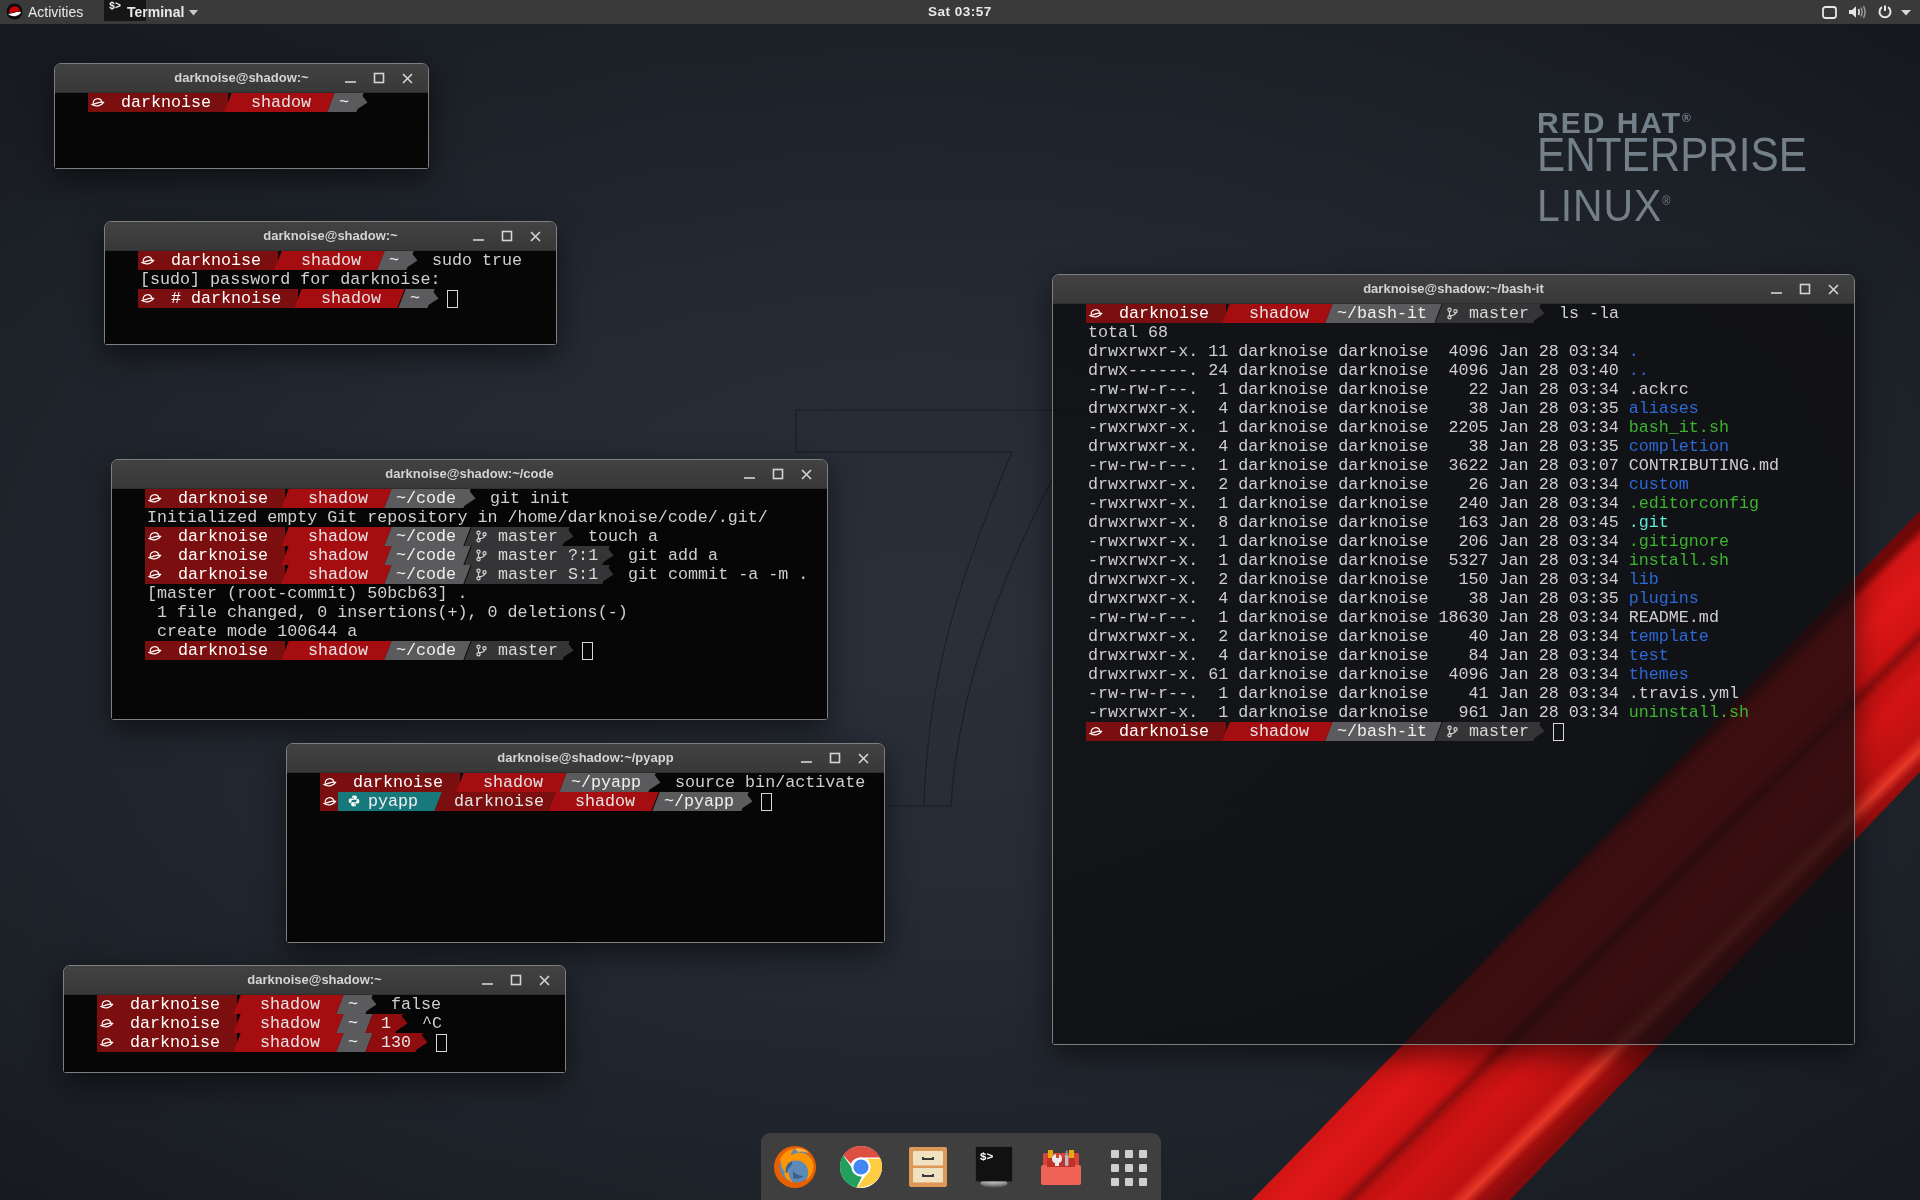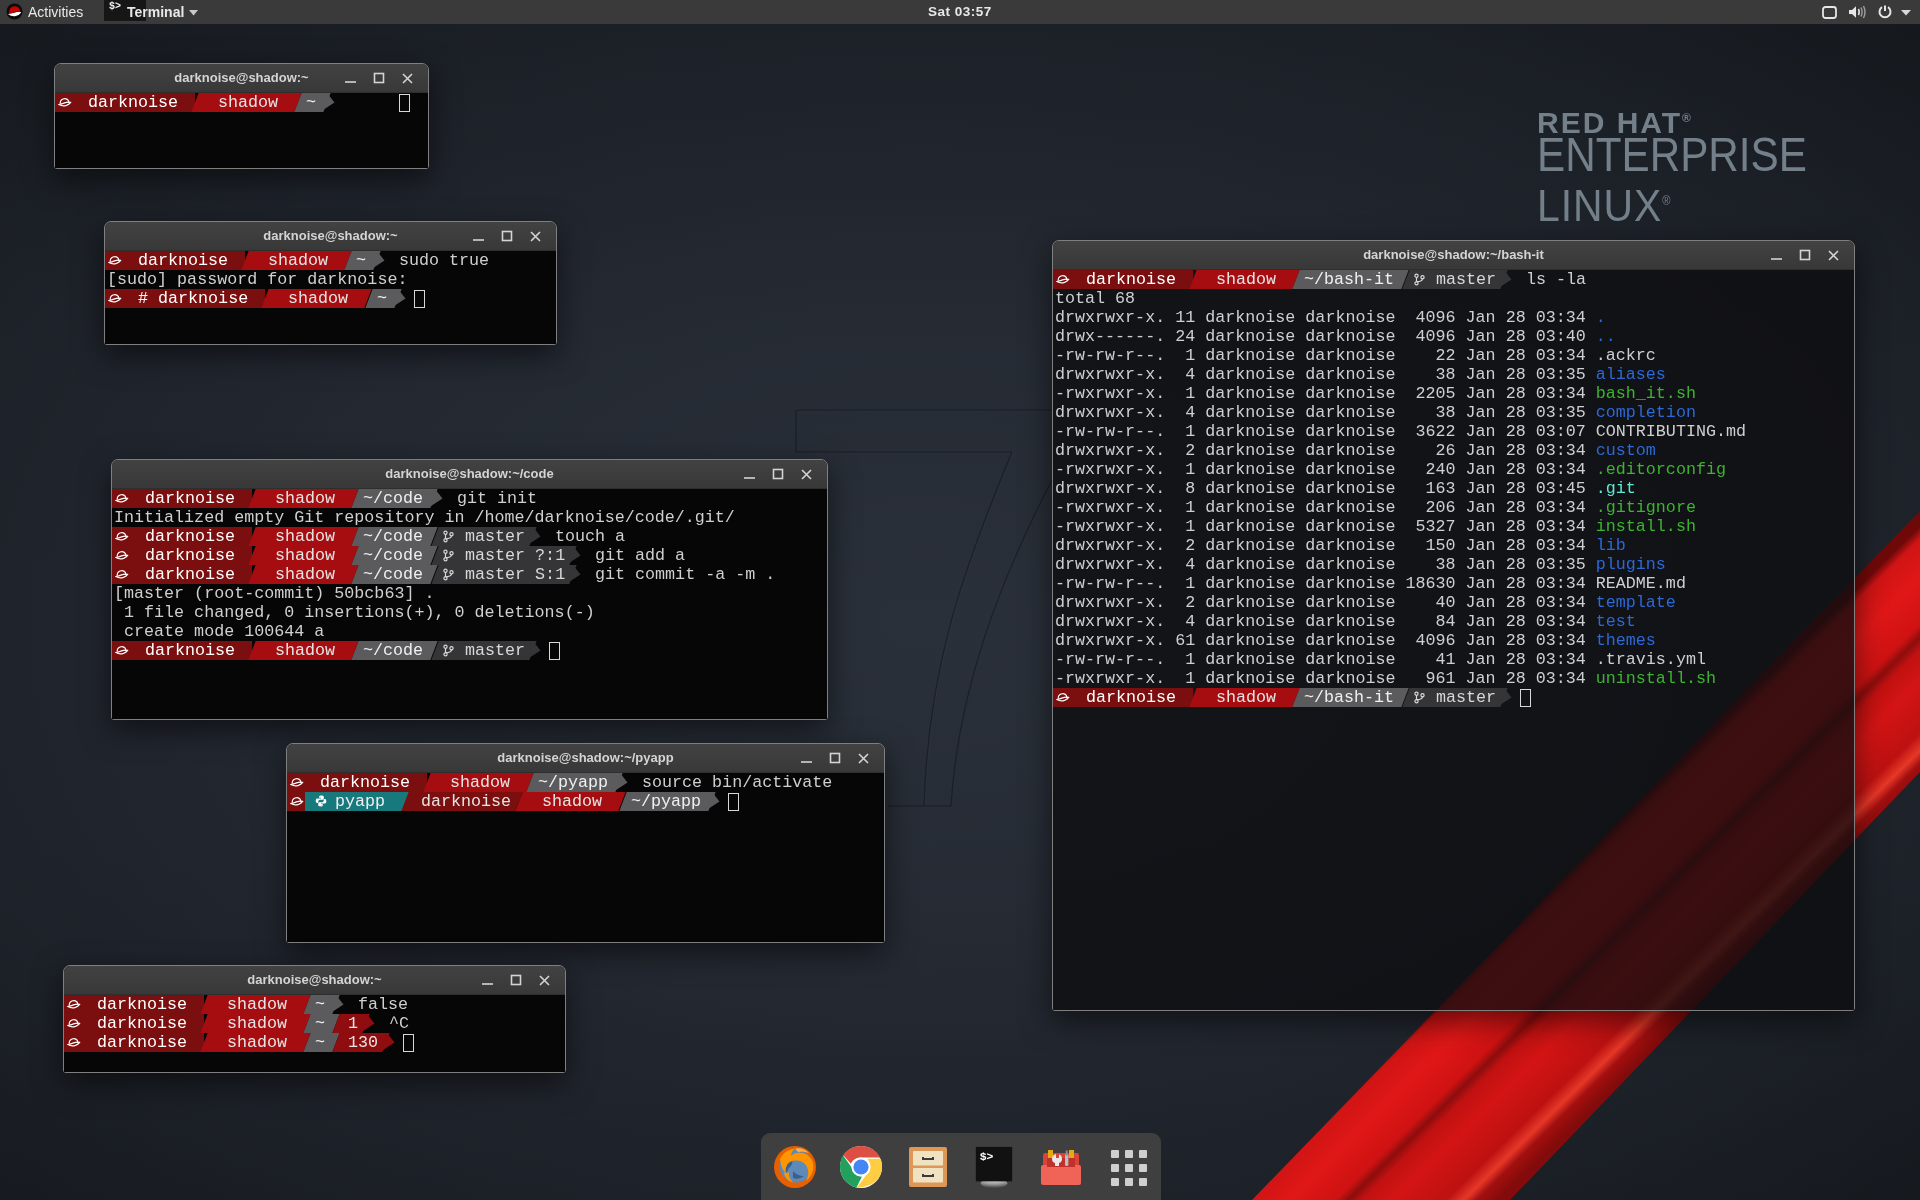--- a/index.html
+++ b/index.html
@@ -22,21 +22,21 @@
   #topbar .act{position:absolute;left:28px;top:0;line-height:24px;font-size:14px;}
   #topbar .term{position:absolute;left:127px;top:0;line-height:24px;font-size:14px;font-weight:bold;}
   #topbar .clock{position:absolute;left:0;width:100%;text-align:center;line-height:24px;font-size:13.5px;font-weight:bold;letter-spacing:.5px;}
 
   
   .win{position:absolute;border:1px solid #7f7f7f;border-radius:7px 7px 3px 3px;box-shadow:0 10px 30px rgba(0,0,0,.55);z-index:10;}
   .tbar{position:absolute;left:0;top:0;right:0;height:28px;background:linear-gradient(#424242,#383838);border-radius:6px 6px 0 0;border-bottom:1px solid #2e2e2e;}
   .tbar .ttl{text-align:center;line-height:27px;font-size:13px;font-weight:bold;color:#d4d4d4;}
   .wb{position:absolute;top:0;height:28px;}
   .content{position:absolute;left:0;right:0;top:29px;bottom:0;background:#060606;overflow:hidden;
-    font-family:"Liberation Mono",monospace;font-size:16.7px;line-height:19px;color:#cfcfcf;}
+    font-family:"Liberation Mono",monospace;font-size:16.7px;line-height:19px;color:#cfcfcf;padding-left:33px;}
   .row{position:relative;height:19px;white-space:pre;padding-left:2px;}
 
   
   .pl{position:relative;height:19px;}
   .seg{position:absolute;top:0;height:19px;}
   .seg i{position:absolute;inset:0;transform:skewX(-21deg);transform-origin:50% 50%;}
   .seg.flat i{transform:none;}
   .segtxt{position:absolute;top:0;height:19px;line-height:19px;white-space:pre;}
   .tip{position:absolute;top:0;width:15px;height:19px;}
   .tip i{position:absolute;inset:0;clip-path:polygon(7px 0,14.5px 9.5px,0px 19px);}
@@ -581,21 +581,21 @@
           <i class="c-ex"></i>
         </div>
         <div class="segtxt t-cr" style="left:284px;z-index:5;">130</div>
         <div class="tip" style="left:316px;z-index:6;">
           <i class="c-ex"></i>
         </div>
         <div class="cur" style="left:339px;"></div>
       </div>
     </div>
   </div>
-<div class="win" style="left:1052px;top:240px;width:801px;height:769px;">
+<div class="win" style="left:1052px;top:274px;width:801px;height:769px;">
     <div class="tbar">
       <div class="ttl">darknoise@shadow:~/bash-it</div>
       <svg class="wb" style="right:6px;width:90px;" width="90" height="28" viewBox="0 0 90 28">
         <g stroke="#d4d4d4" stroke-width="1.6" fill="none">
           <path d="M13,18 L24,18"></path>
           <rect x="42.5" y="9.5" width="9" height="9"></rect>
           <path d="M71,10 L80,19 M80,10 L71,19"></path>
         </g>
       </svg>
     </div>

